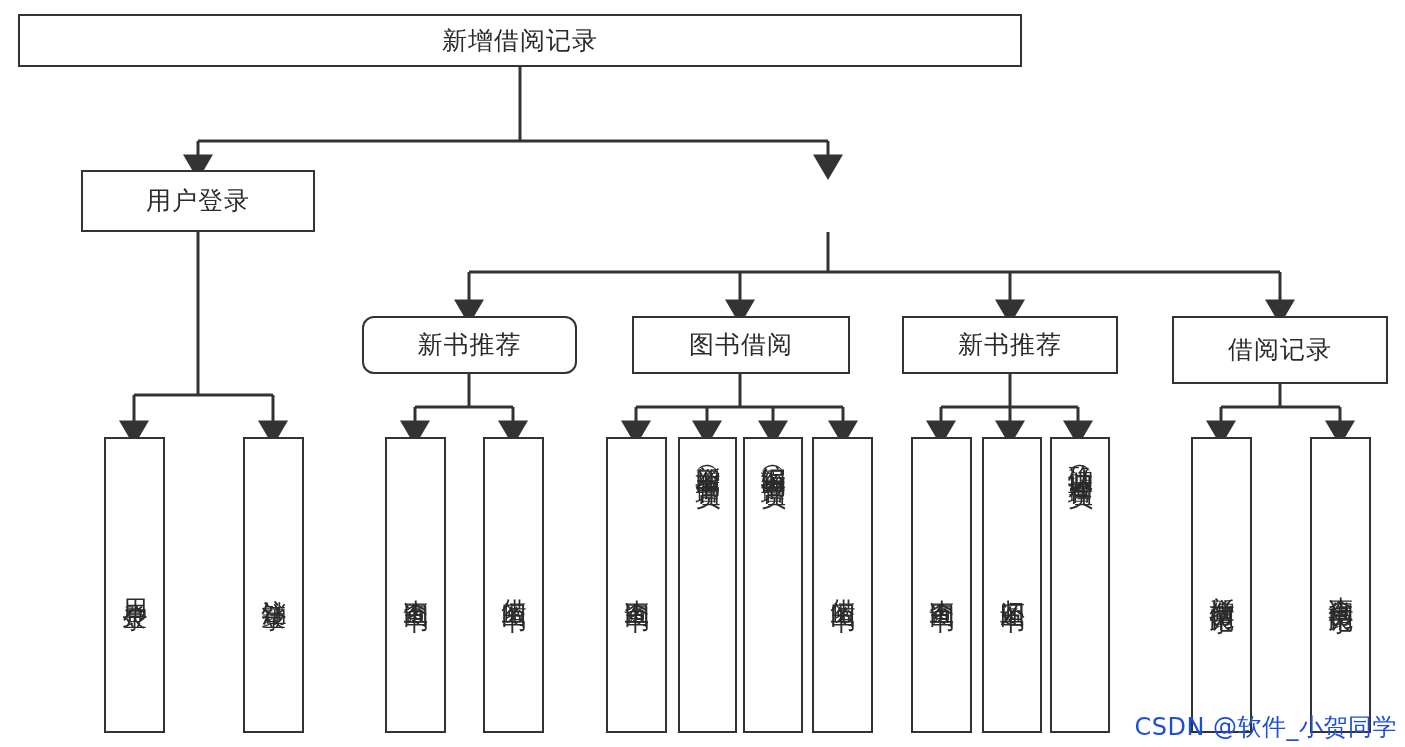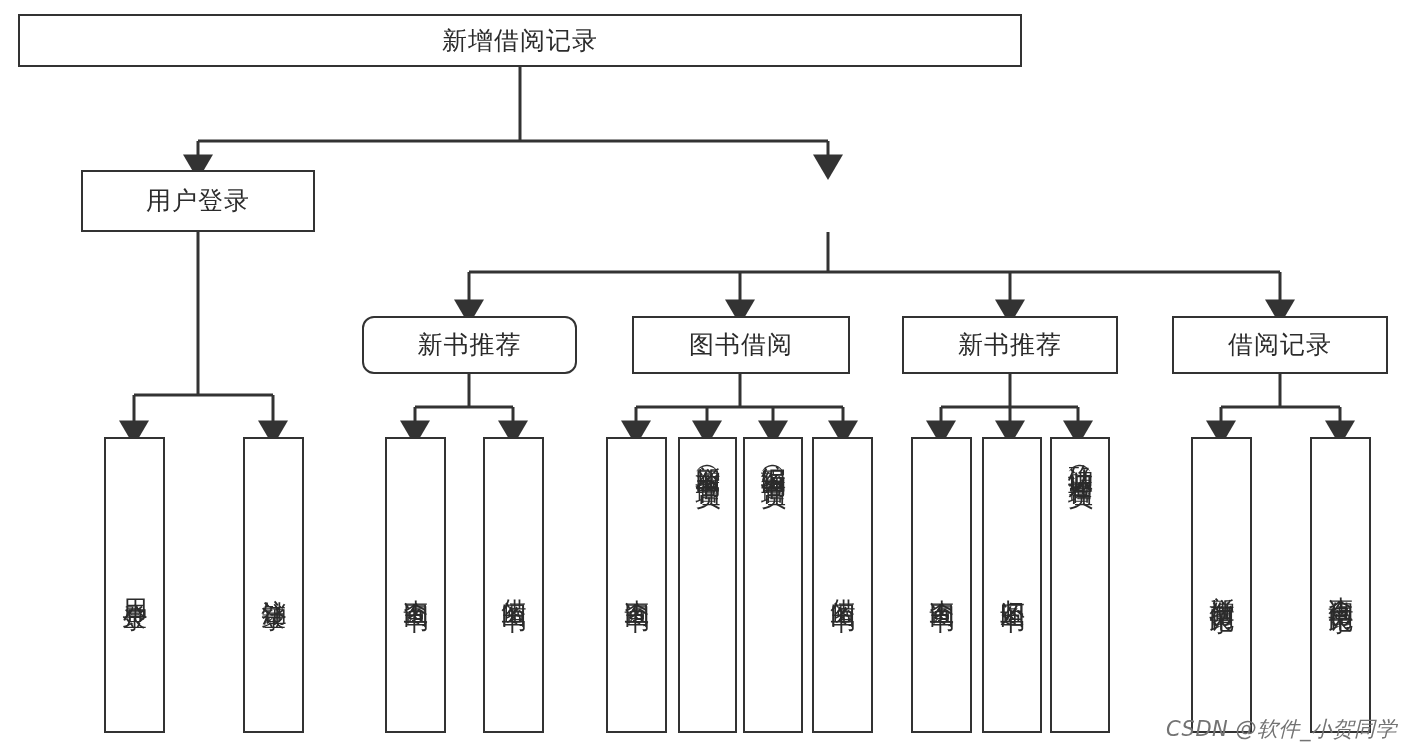--- a/index.html
+++ b/index.html
@@ -63,26 +63,25 @@
     width: 100%;
     align-items: center;
   }
   .vwrap.top {
     justify-content: flex-start;
   }
   #watermark {
     position: absolute;
     right: 8px;
     bottom: 4px;
-    font-size: 21px;
-    color: #737373;
+    font-size: 24px;
+    color: #1d4ed8;
     white-space: nowrap;
     z-index: 5;
     letter-spacing: 0.5px;
-    font-style: italic;
   }
 </style>
 </head>
 <body>
 
 <div id="diagram-canvas">
 
   <svg id="edge-layer" viewBox="0 0 1405 747" width="1405" height="747" xmlns="http://www.w3.org/2000/svg">
     <defs>
       <marker id="arrow" markerWidth="10" markerHeight="12" refX="1.2" refY="5" orient="auto" markerUnits="strokeWidth">
@@ -150,21 +149,21 @@
   </div>
 
   <div class="node horizontal" style="left:632px; top:316px; width:218px; height:58px;">
     <span>图书借阅</span>
   </div>
 
   <div class="node horizontal" style="left:902px; top:316px; width:216px; height:58px;">
     <span>新书推荐</span>
   </div>
 
-  <div class="node horizontal" style="left:1172px; top:316px; width:216px; height:58px;">
+  <div class="node horizontal" style="left:1172px; top:316px; width:216px; height:68px;">
     <span>借阅记录</span>
   </div>
 
   <div class="node vertical" style="left:104px; top:437px; width:61px; height:296px;">
     <div class="vwrap">
         <span class="vtext">用户登录</span>
       </div>
   </div>
 
   <div class="node vertical" style="left:243px; top:437px; width:61px; height:296px;">

